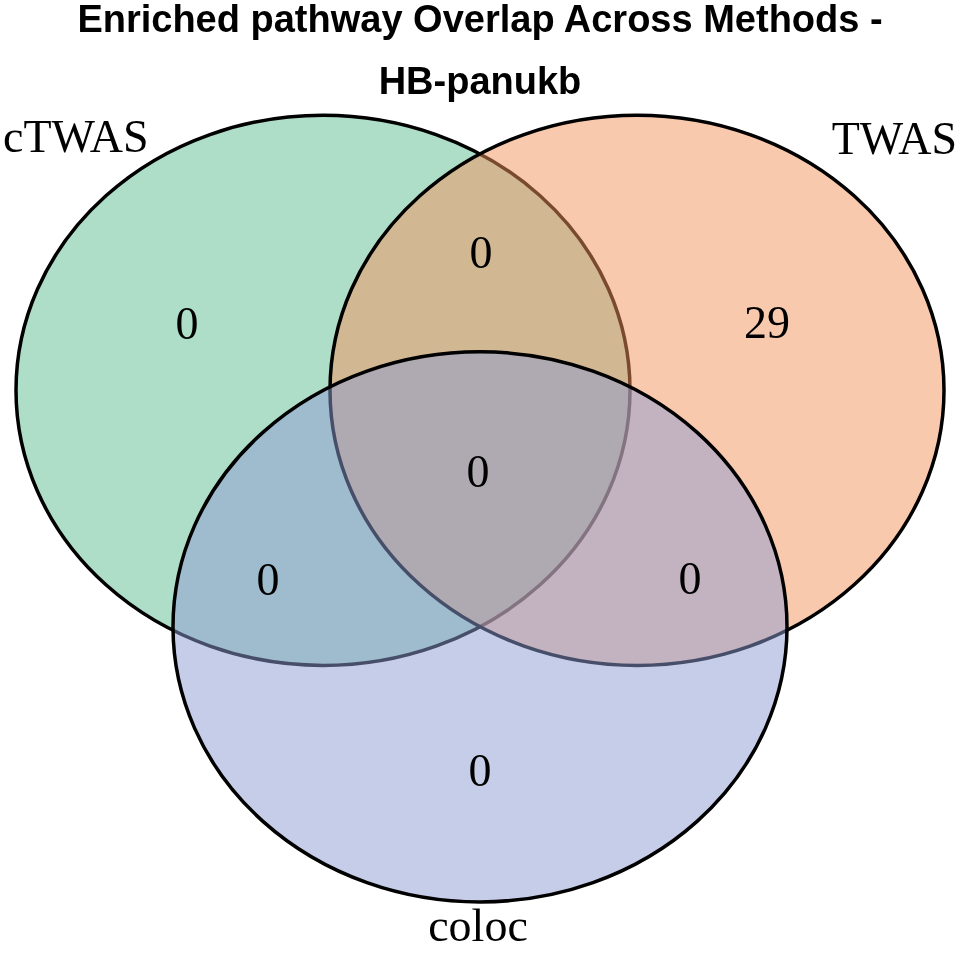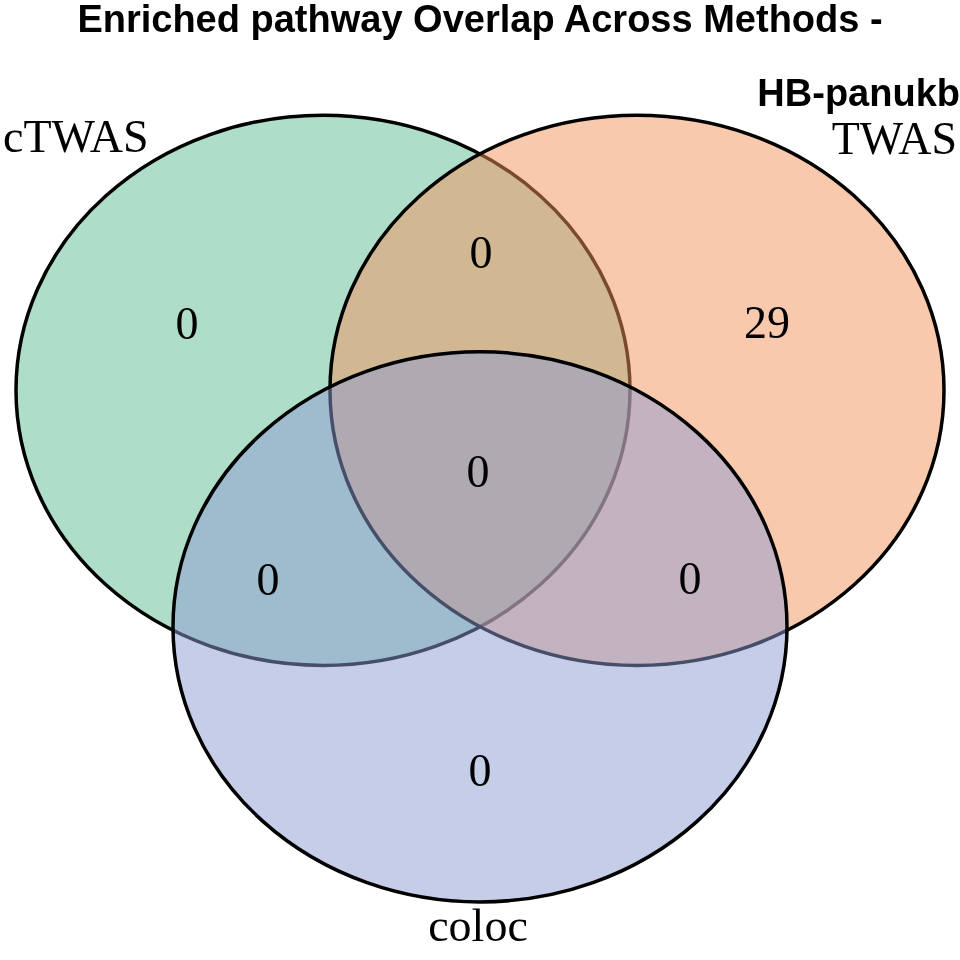--- a/index.html
+++ b/index.html
@@ -23,21 +23,21 @@
     width: 960px;
     text-align: center;
     font-family: "Liberation Sans", sans-serif;
     font-weight: bold;
     font-size: 38px;
     color: #000000;
     letter-spacing: 0px;
     white-space: nowrap;
   }
   .title.line1 { top: -2px; }
-  .title.line2 { top: 72px; text-align: right; }
+  .title.line2 { top: 60px; }
   svg.venn {
     position: absolute;
     left: 0;
     top: 0;
     width: 960px;
     height: 960px;
   }
   .venn-circle {
     fill-opacity: 0.5;
     stroke: #000000;

